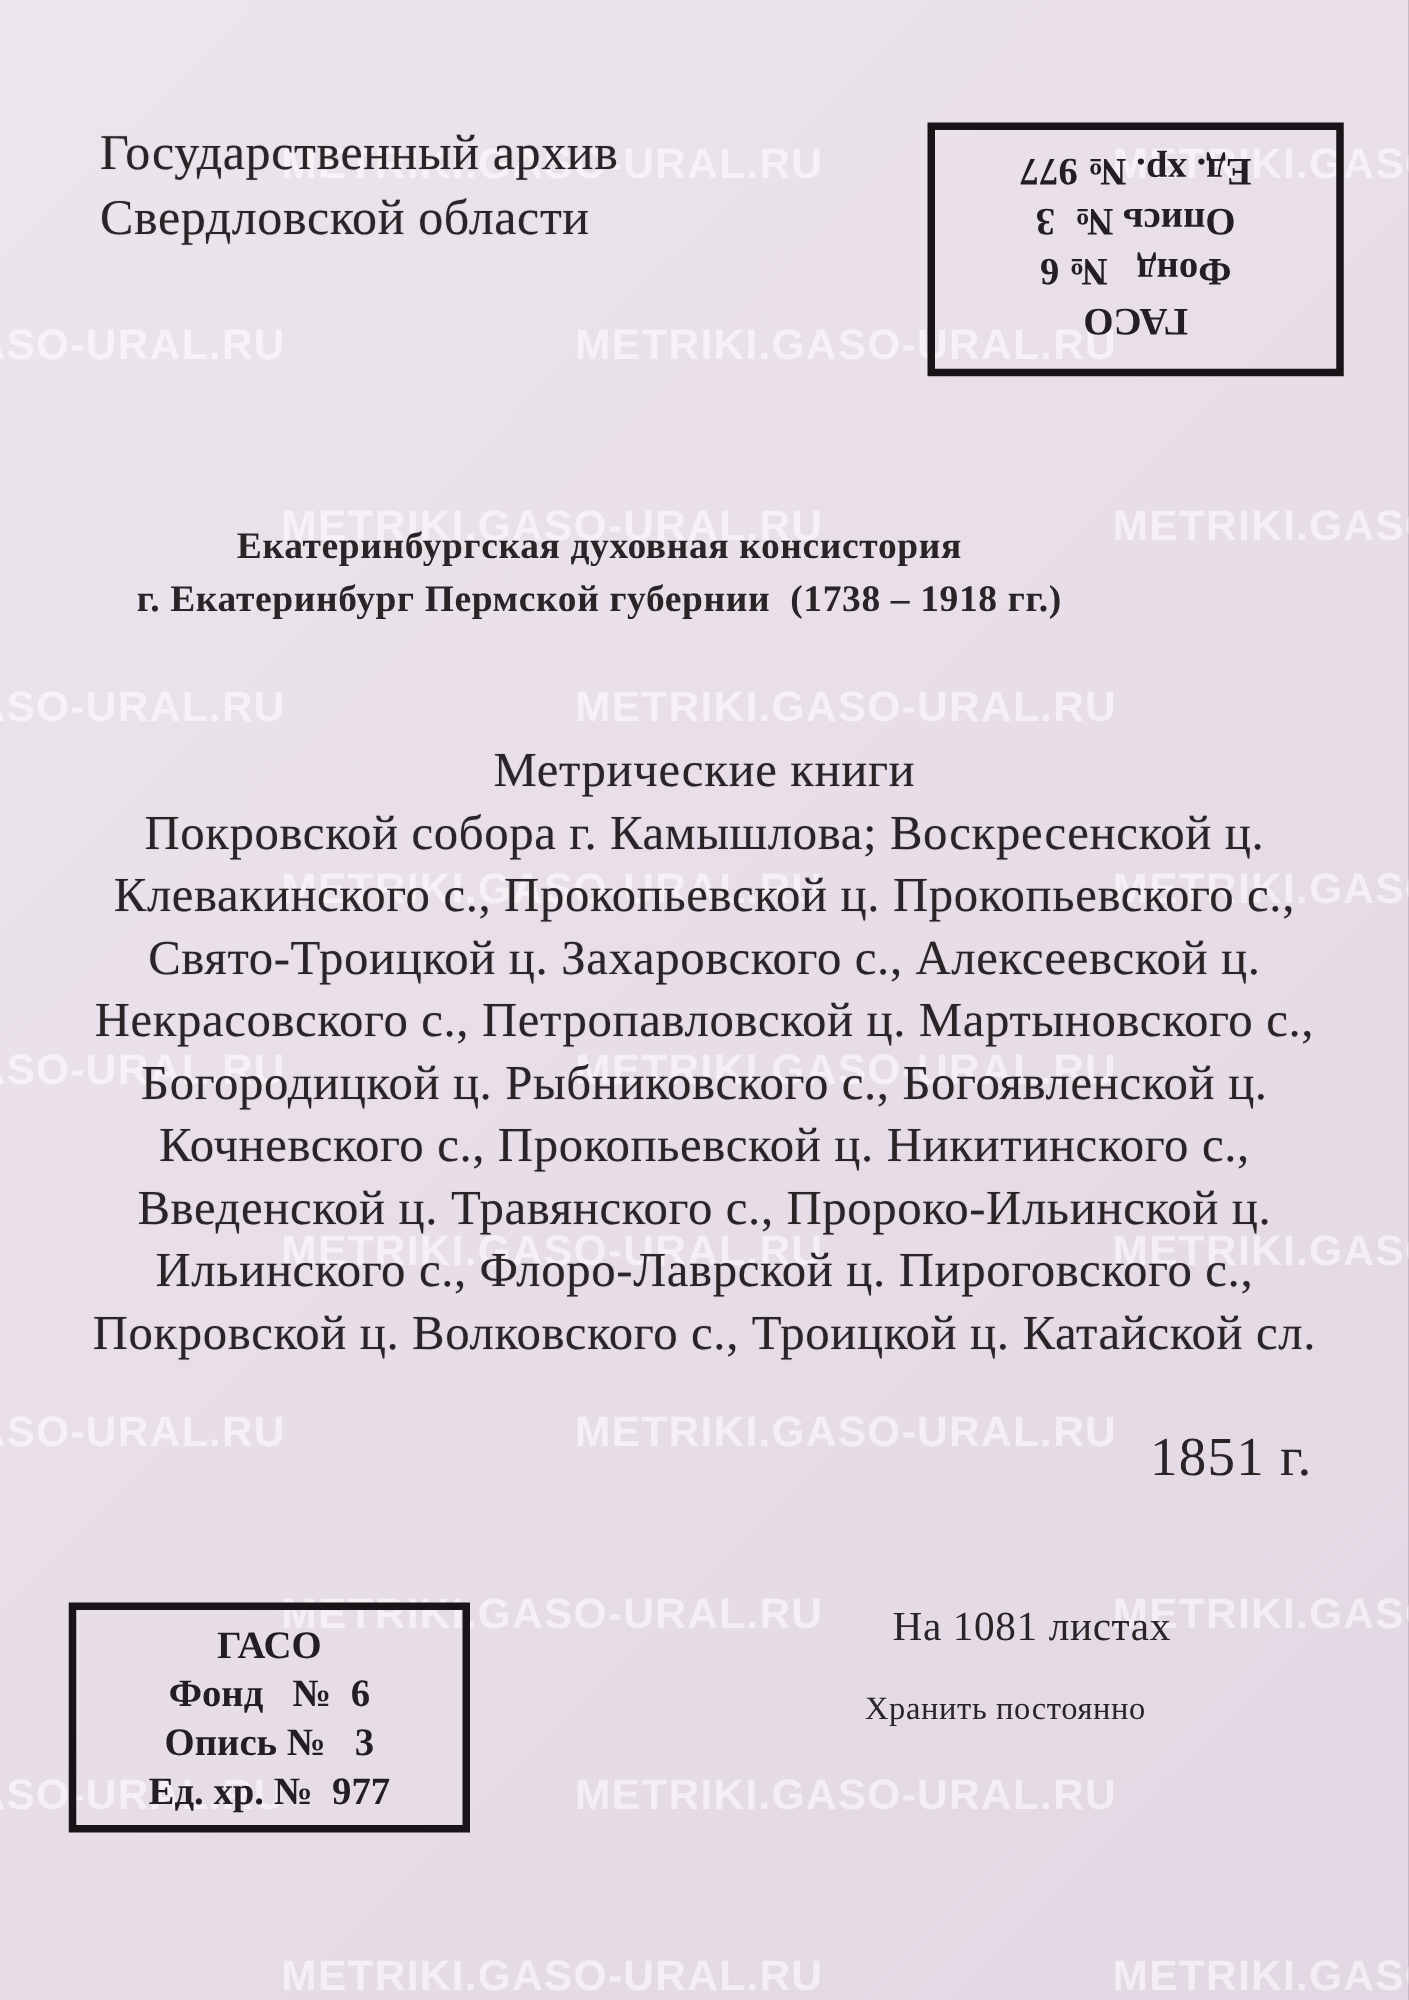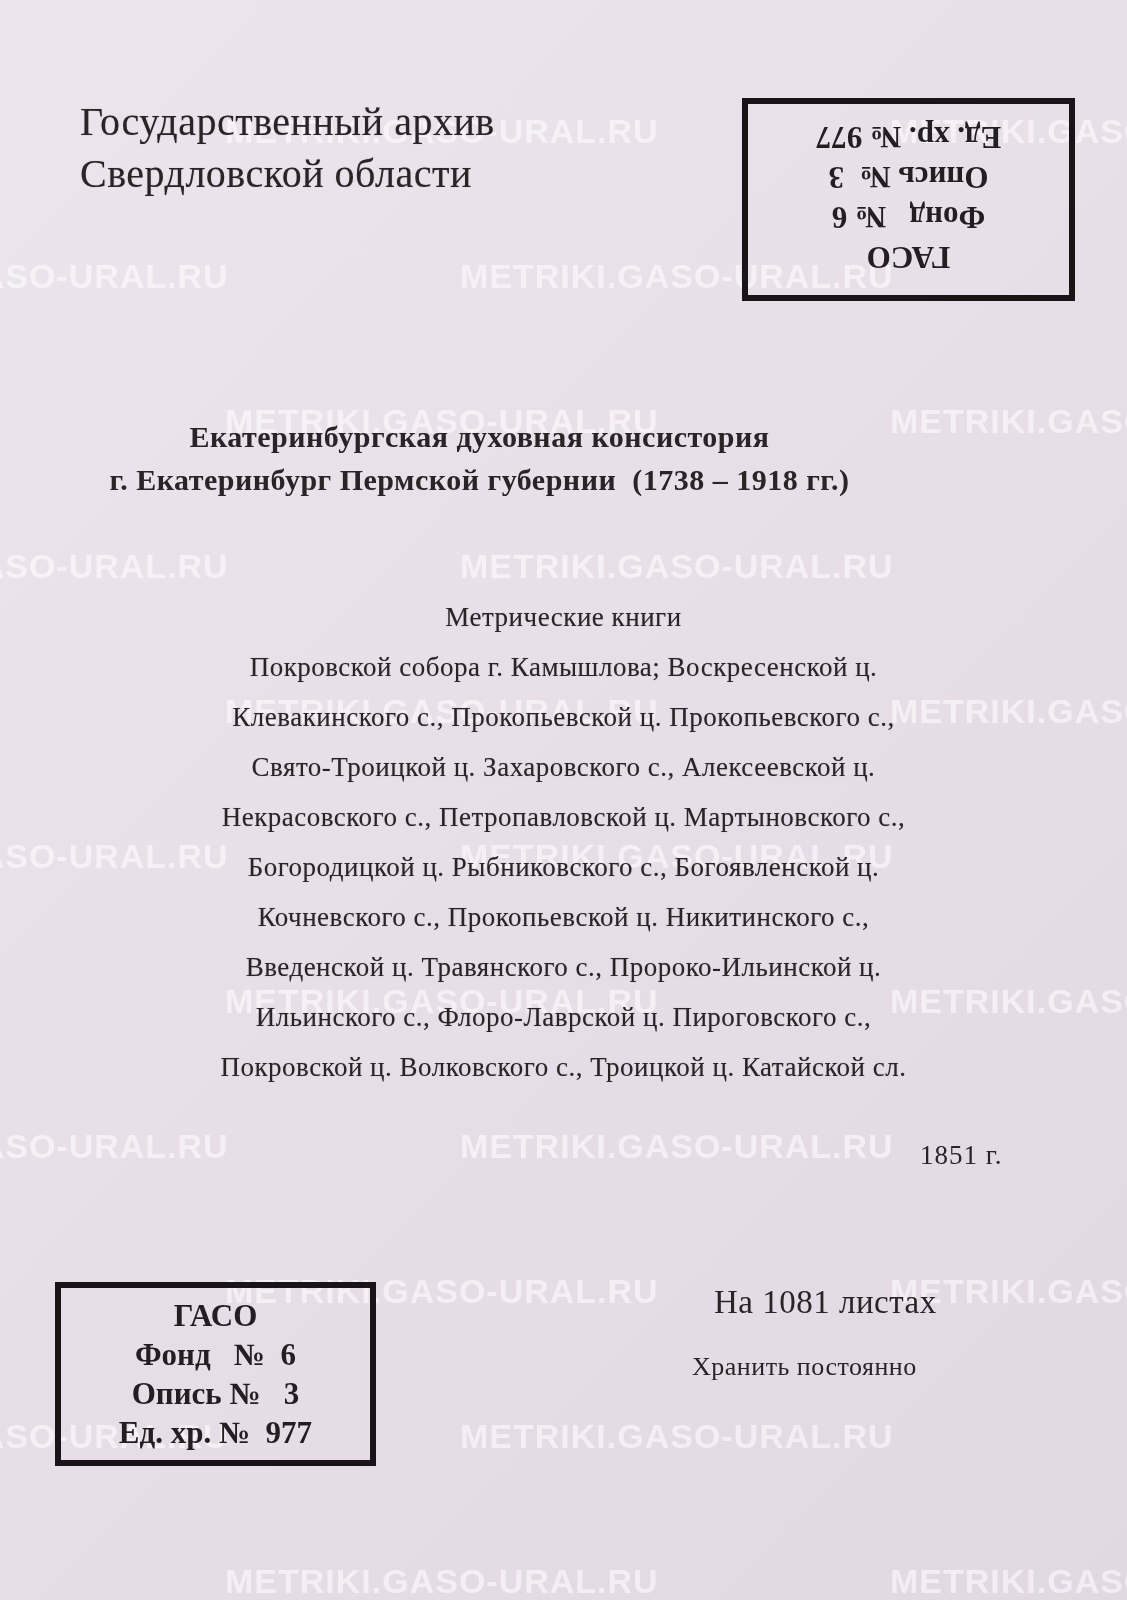--- a/index.html
+++ b/index.html
@@ -93,31 +93,31 @@
     letter-spacing: 0.5px;
   }
   .doc-title div { white-space: pre; }
 
   
   .body-text {
     left: 0;
     top: 592px;
     width: 1127px;
     text-align: center;
-    font-size: 27px;
+    font-size: 39px;
     line-height: 50px;
     letter-spacing: 0.5px;
     text-shadow: 0 0 1px rgba(45,35,45,0.3);
   }
 
   
   .year {
     left: 920px;
     top: 1140px;
-    font-size: 27px;
+    font-size: 44px;
     letter-spacing: 1px;
   }
 
   
   .footer-sheets {
     left: 714px;
     top: 1284px;
     font-size: 33px;
     letter-spacing: 0.5px;
   }

